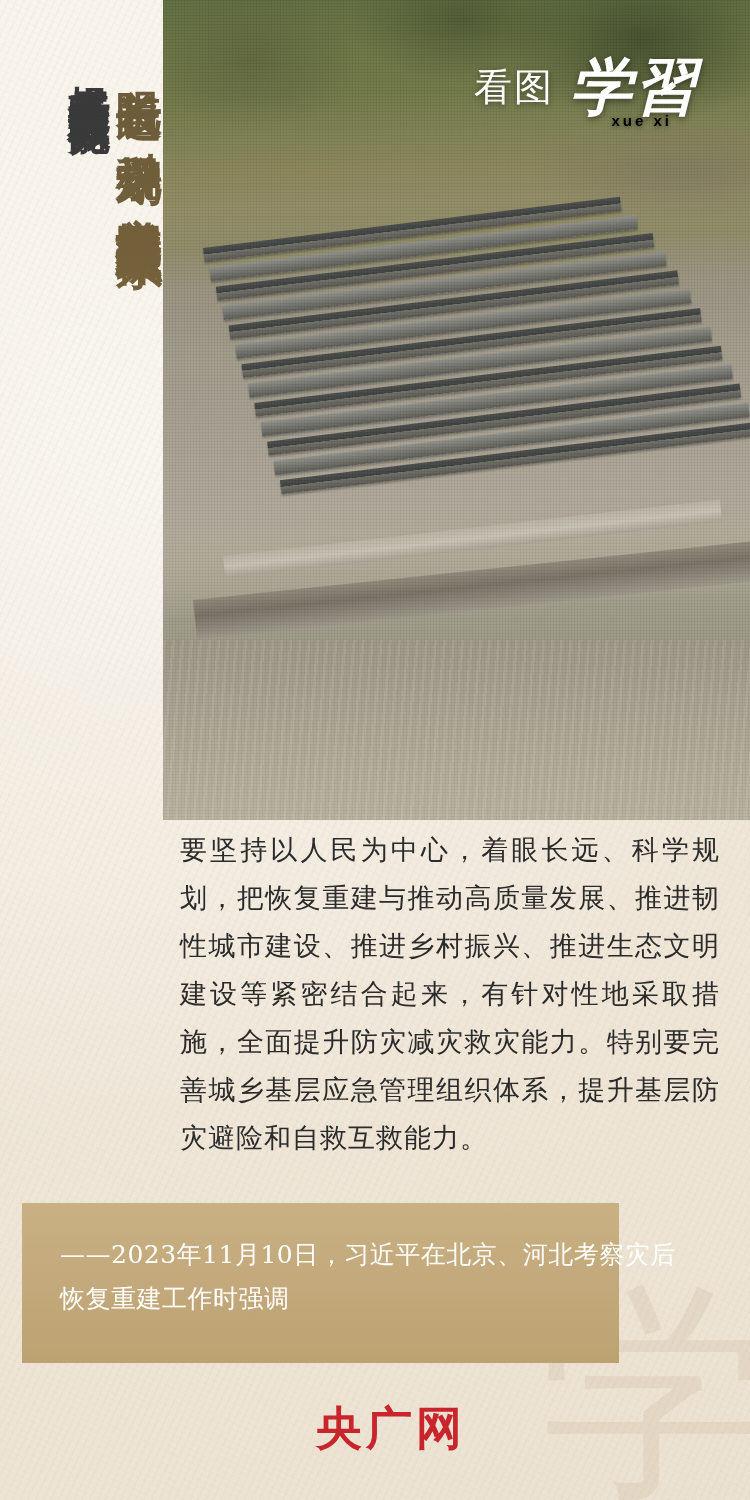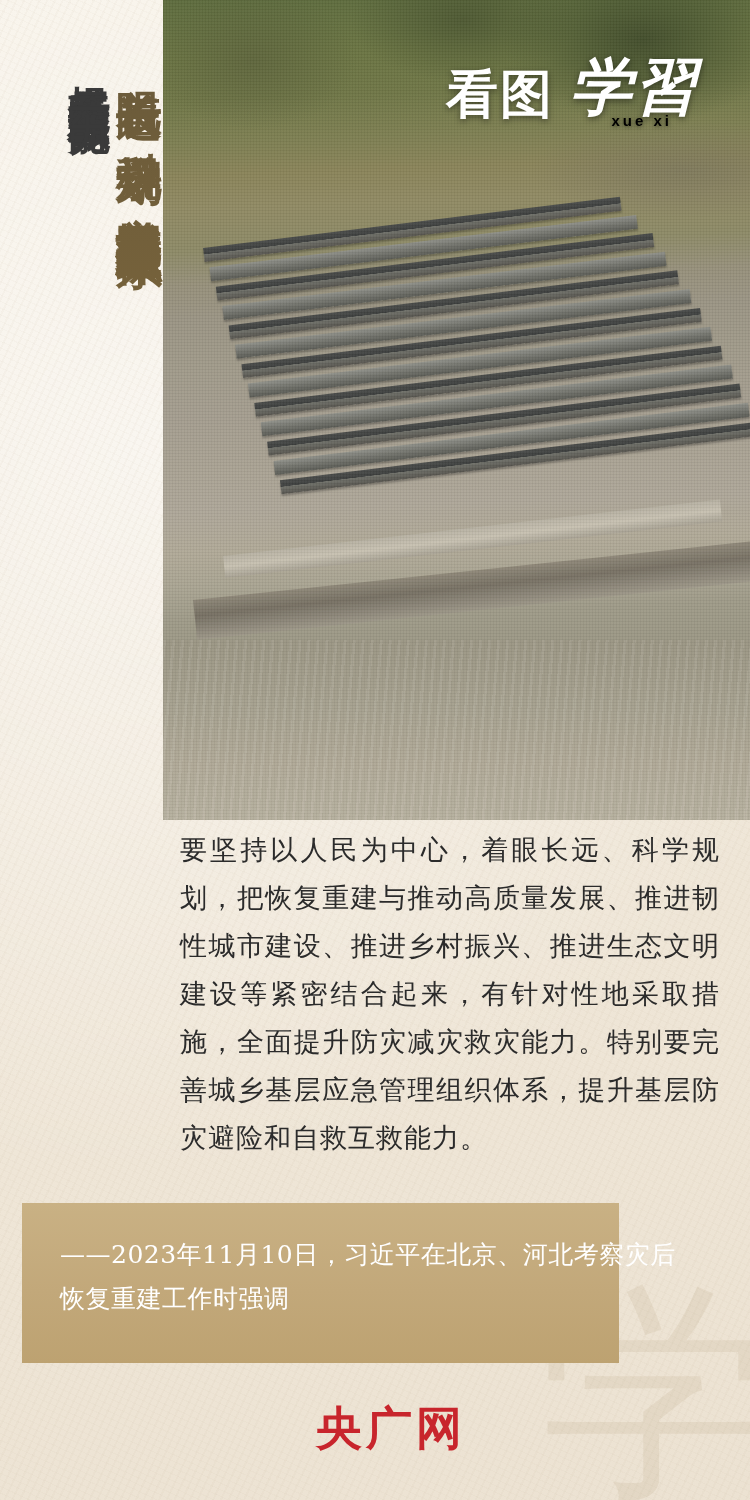--- a/index.html
+++ b/index.html
@@ -173,22 +173,22 @@
     position: absolute;
     right: 52px;
     top: 58px;
     display: flex;
     align-items: flex-start;
     color: #ffffff;
     text-shadow: 0 2px 6px rgba(0,0,0,0.45);
   }
   .logo-kantu {
     font-family: "DejaVu Serif", serif;
-    font-size: 52px;
-    font-weight: 700;
+    font-size: 38px;
+    font-weight: 400;
     letter-spacing: 2px;
     line-height: 1;
     padding-top: 10px;
     text-align: center;
   }
   .logo-xuexi-cn {
     font-family: "DejaVu Serif", serif;
     font-size: 62px;
     font-weight: 700;
     line-height: 0.95;

